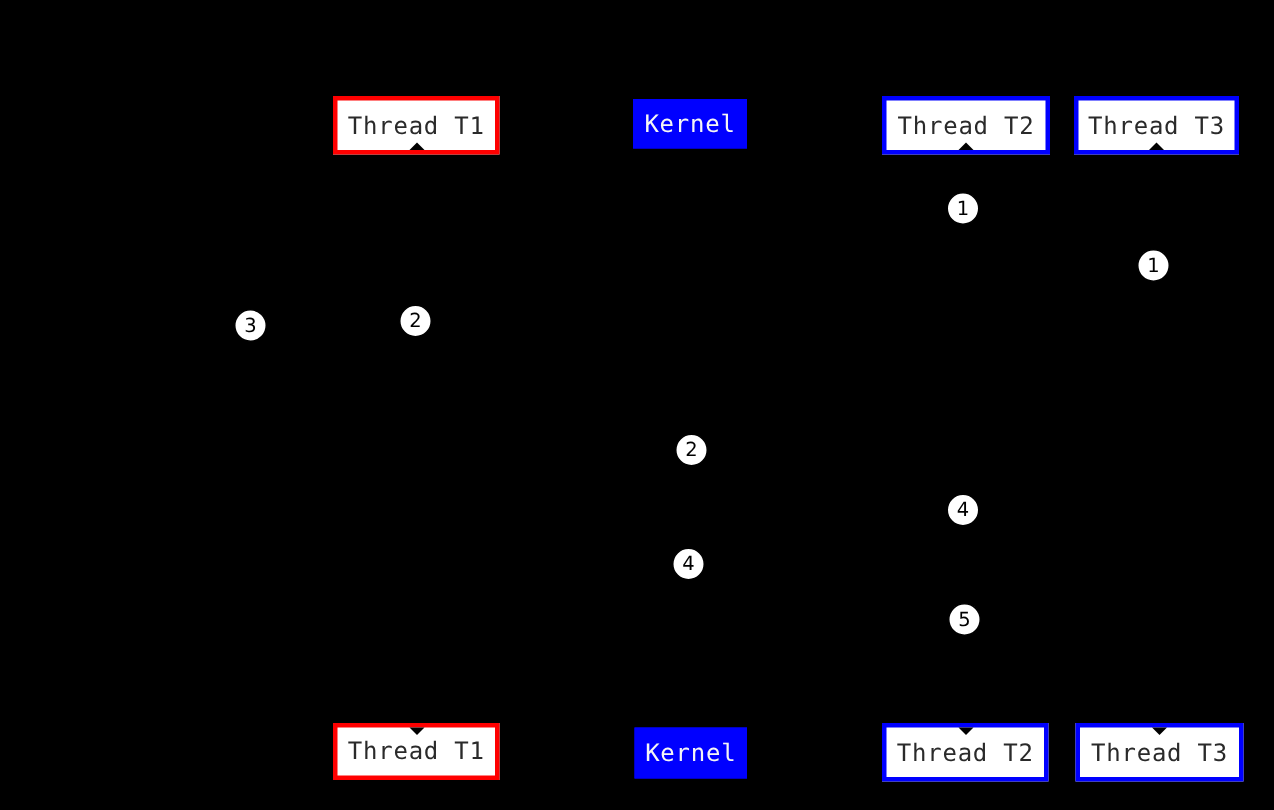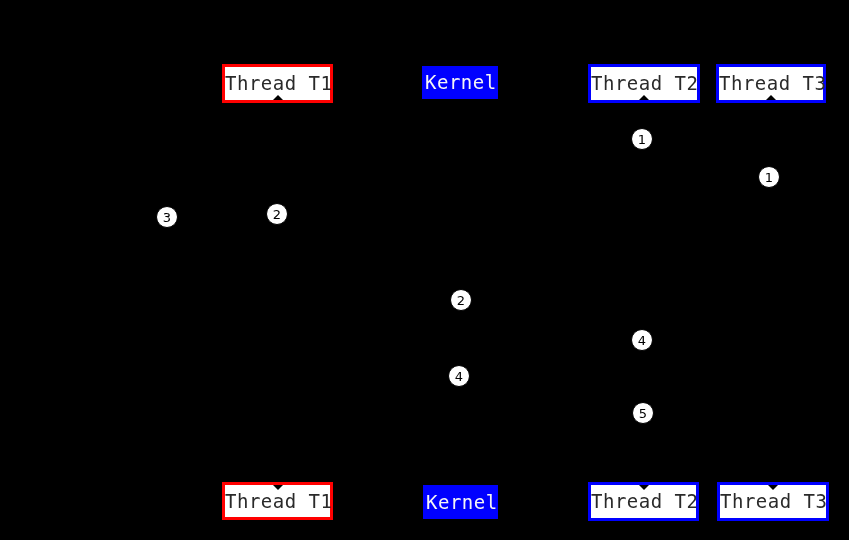--- a/index.html
+++ b/index.html
@@ -14,22 +14,23 @@
     height: 540px;
     background: #000000;
     overflow: hidden;
   }
   .box {
     position: absolute;
     box-sizing: border-box;
     border: 3px solid #000;
     display: flex;
     align-items: center;
+    justify-content: center;
     font-family: "DejaVu Sans Mono", "Liberation Mono", monospace;
-    font-size: 19px;
+    font-size: 16px;
     line-height: 1;
     letter-spacing: 0.5px;
   }
   .box-label {
     white-space: nowrap;
   }
   .notch {
     position: absolute;
     left: 50%;
     transform: translateX(-50%);

